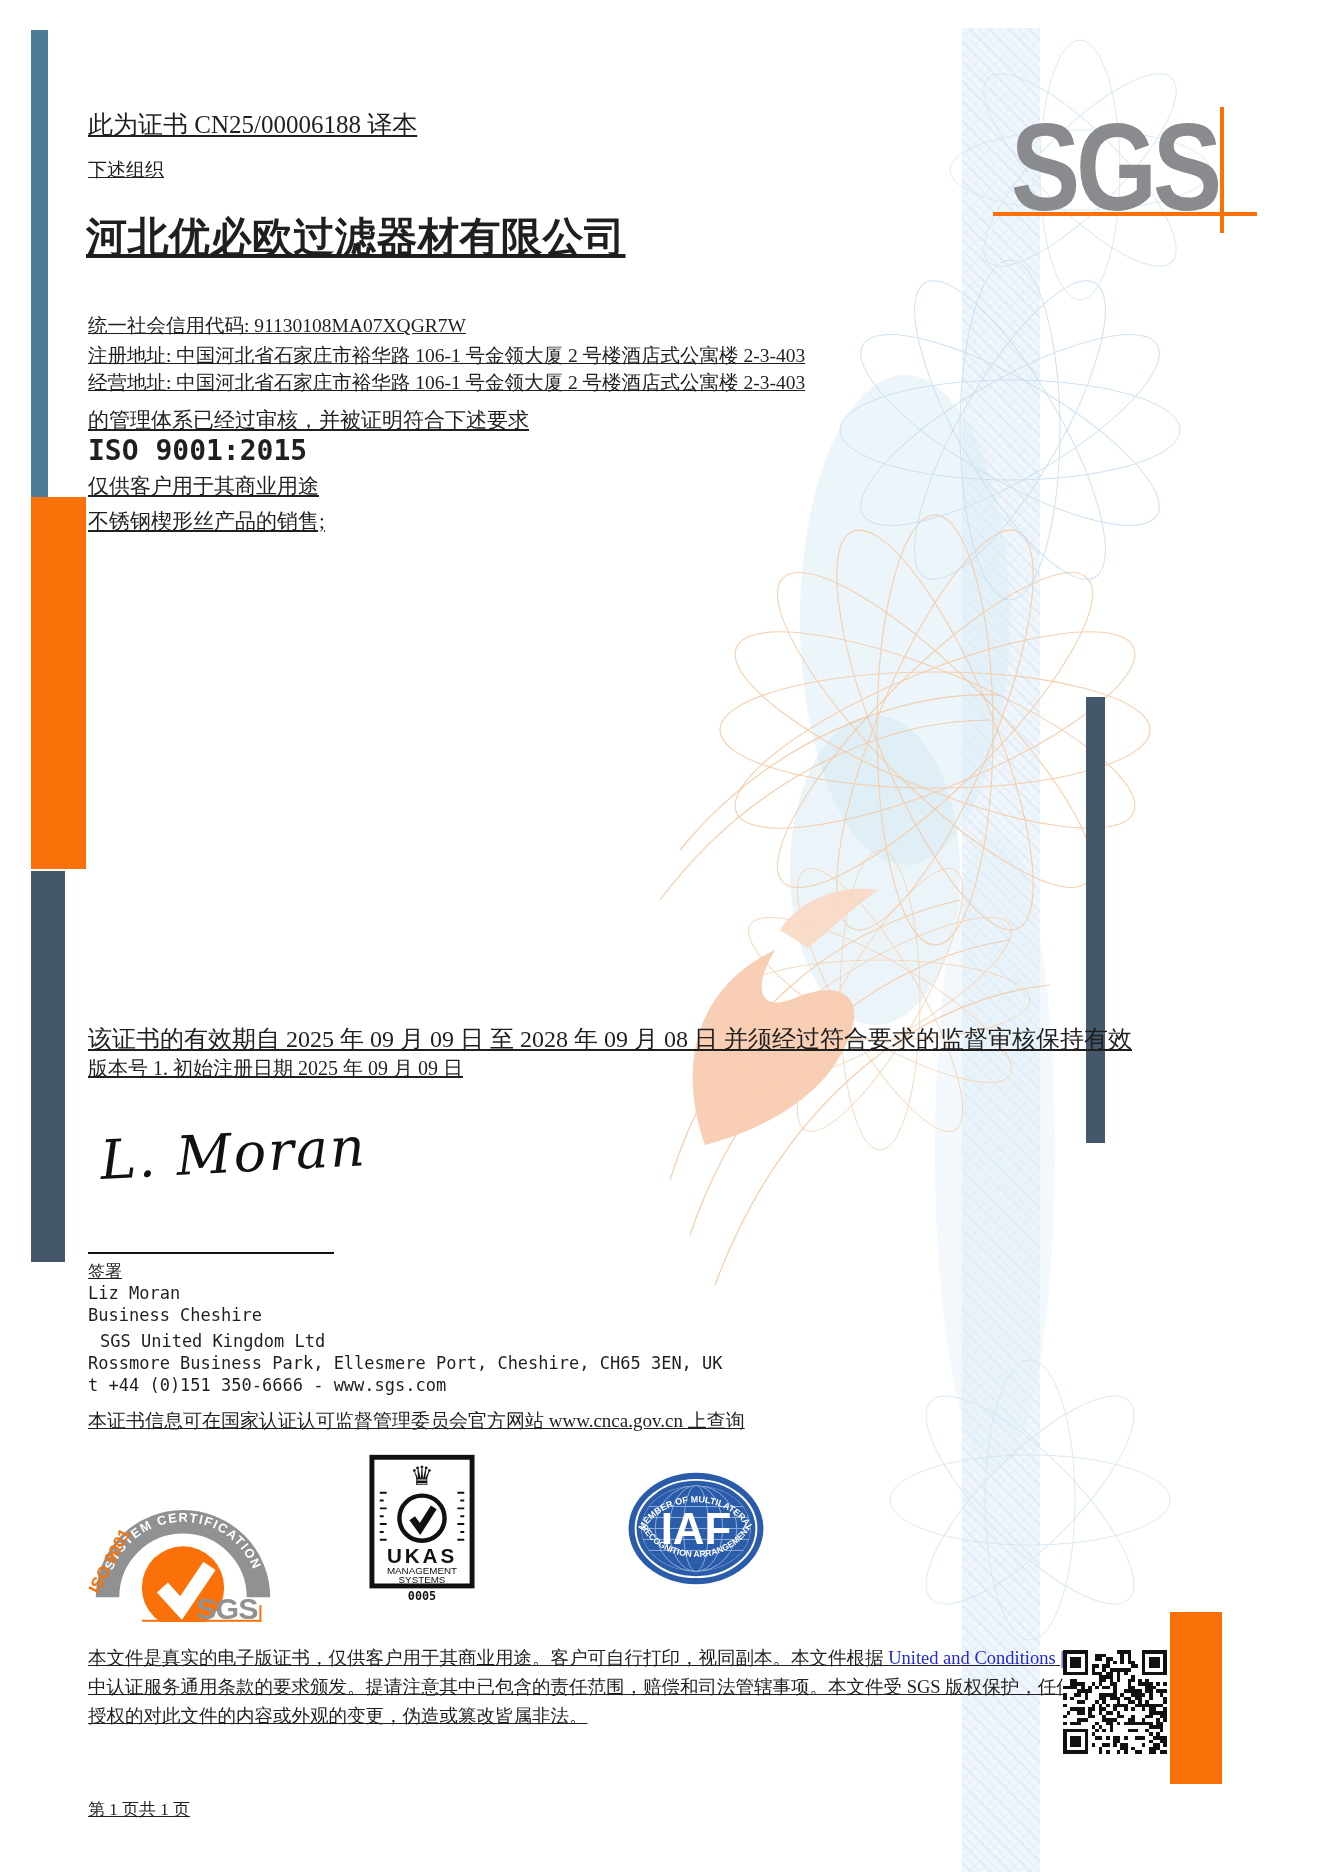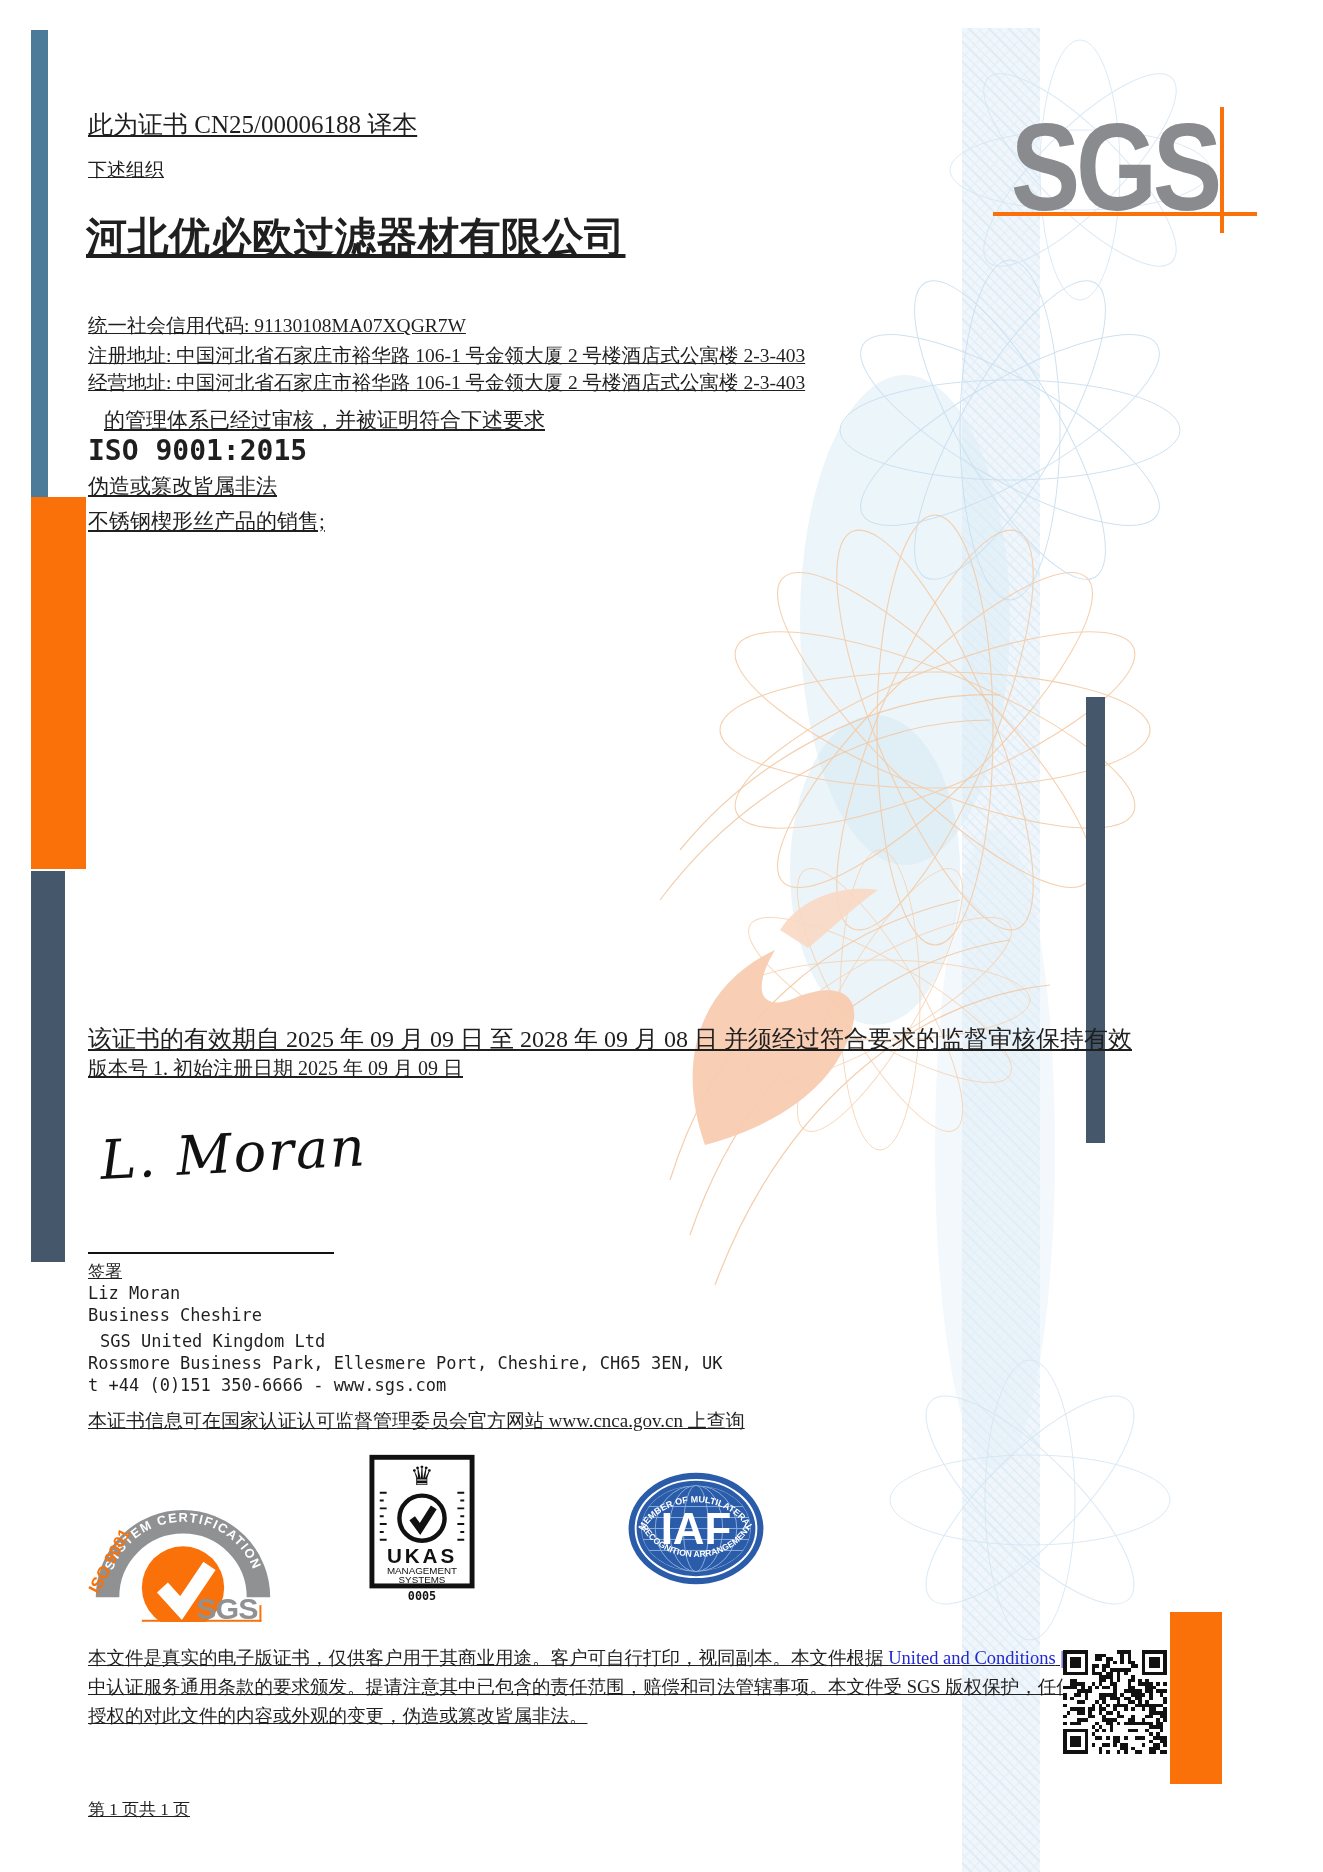--- a/index.html
+++ b/index.html
@@ -99,23 +99,23 @@
 <div class="bar" style="left:1220px;top:107px;width:4px;height:126px;background:#F97108;"></div>
 
 <div class="t cjk" style="left:88px;top:108px;font-size:25px;">此为证书 CN25/00006188 译本</div>
 <div class="t cjk" style="left:88px;top:157px;font-size:19px;">下述组织</div>
 <div class="t cjk" style="left:86px;top:190px;font-size:41px;font-weight:bold;letter-spacing:0.5px;margin-top:20px;">河北优必欧过滤器材有限公司</div>
 
 <div class="t cjk" style="left:88px;top:312px;font-size:19.5px;">统一社会信用代码: 91130108MA07XQGR7W</div>
 <div class="t cjk" style="left:88px;top:342px;font-size:19.5px;">注册地址: 中国河北省石家庄市裕华路 106-1 号金领大厦 2 号楼酒店式公寓楼 2-3-403</div>
 <div class="t cjk" style="left:88px;top:369px;font-size:19.5px;">经营地址: 中国河北省石家庄市裕华路 106-1 号金领大厦 2 号楼酒店式公寓楼 2-3-403</div>
 
-<div class="t cjk" style="left:104px;top:406px;font-size:21px;">的管理体系已经过审核，并被证明符合下述要求</div>
+<div class="t cjk" style="left:88px;top:406px;font-size:21px;">的管理体系已经过审核，并被证明符合下述要求</div>
 <div class="t mono" style="left:88px;top:434px;font-size:28px;font-weight:bold;">ISO 9001:2015</div>
-<div class="t cjk" style="left:88px;top:472px;font-size:21px;">伪造或篡改皆属非法</div>
+<div class="t cjk" style="left:88px;top:472px;font-size:21px;">仅供客户用于其商业用途</div>
 <div class="t cjk" style="left:88px;top:507px;font-size:21px;">不锈钢楔形丝产品的销售;</div>
 
 <div class="t cjk" style="left:88px;top:1023px;font-size:24px;">该证书的有效期自 2025 年 09 月 09 日 至 2028 年 09 月 08 日 并须经过符合要求的监督审核保持有效</div>
 <div class="t cjk" style="left:88px;top:1055px;font-size:20px;">版本号 1. 初始注册日期 2025 年 09 月 09 日</div>
 
 <div class="sig">L. Moran</div>
 <div class="sigline"></div>
 <div class="t cjk" style="left:88px;top:1260px;font-size:17px;">签署</div>
 <div class="t mono" style="left:88px;top:1283px;font-size:17px;">Liz Moran</div>
 <div class="t mono" style="left:88px;top:1305px;font-size:17px;">Business Cheshire</div>

